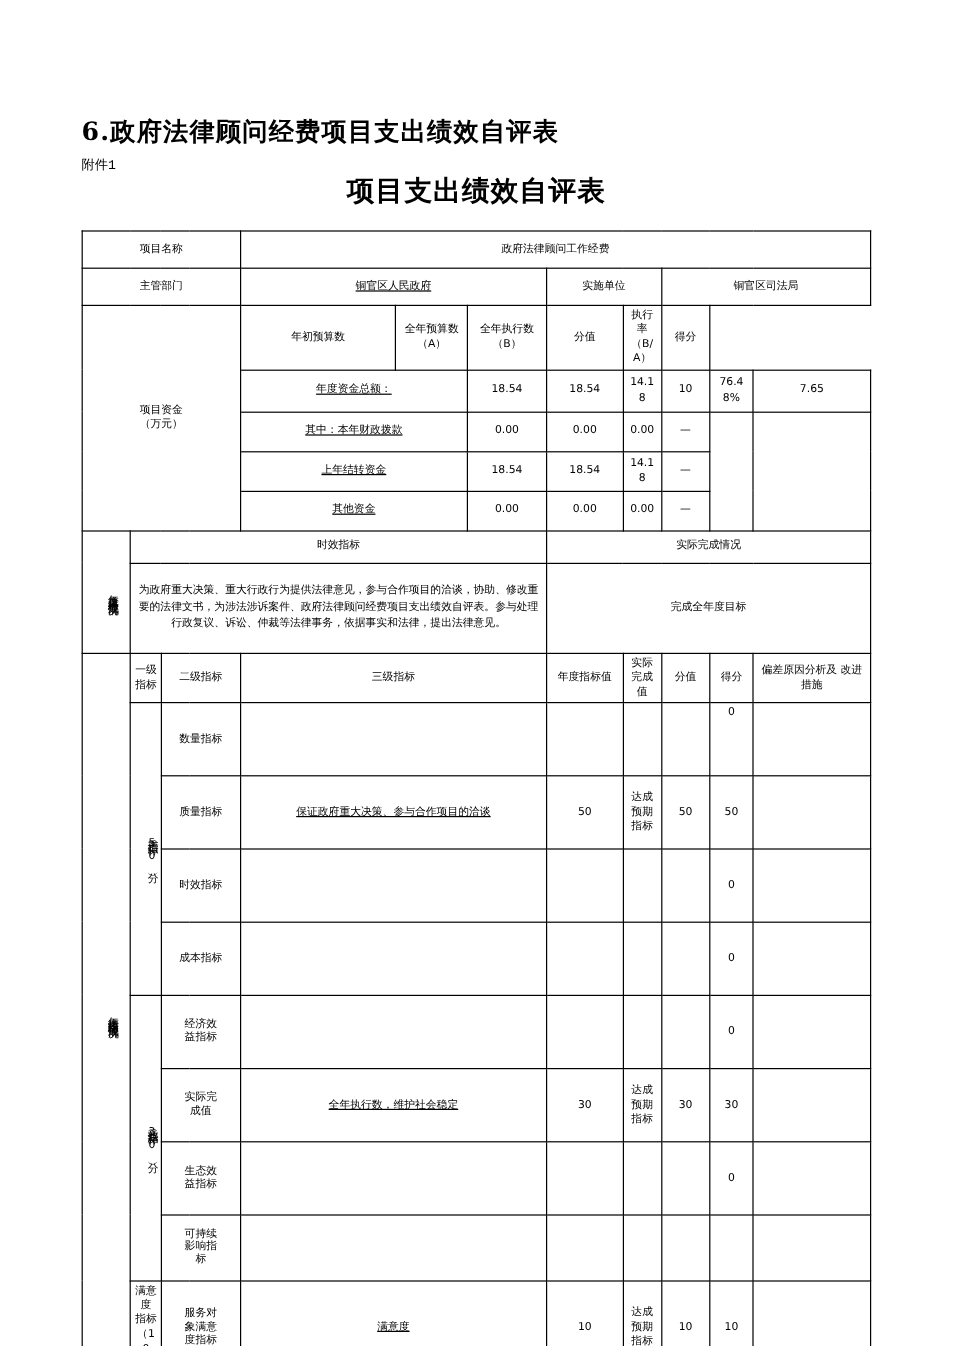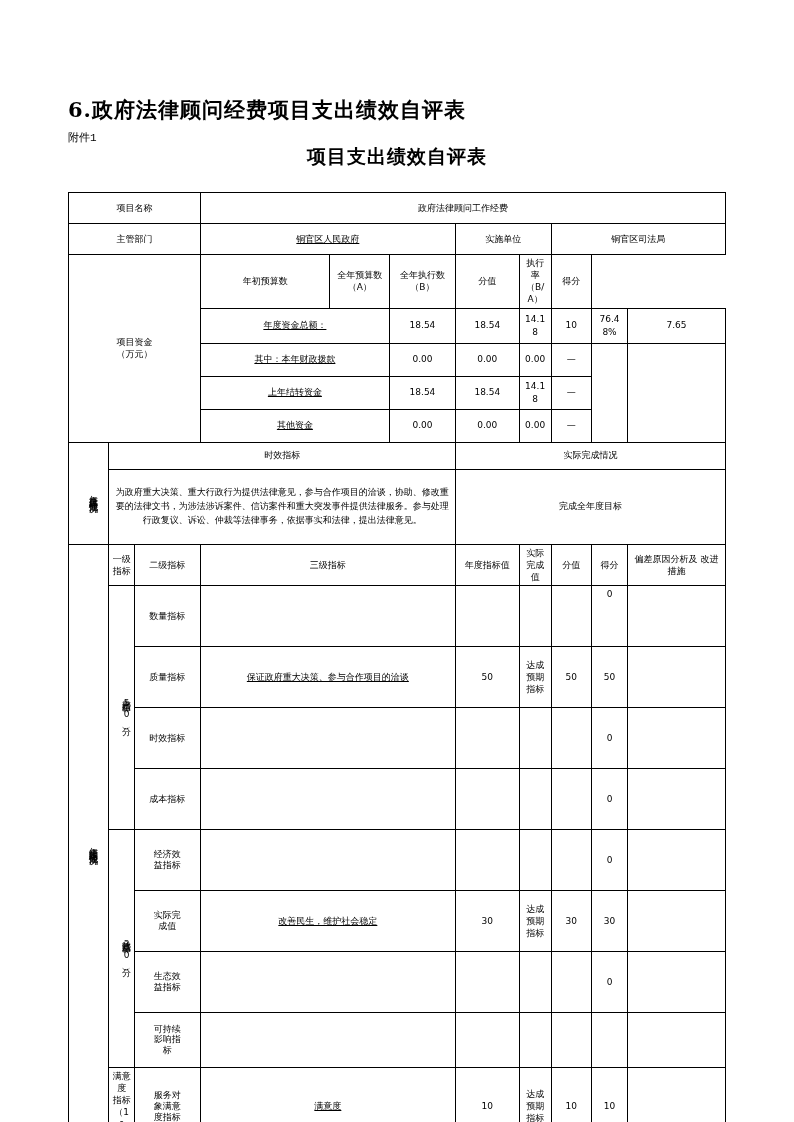--- a/index.html
+++ b/index.html
@@ -38,21 +38,21 @@
     font-family: Liberation Mono, monospace;
     font-size: 11px;
   }
   .table-title {
     position: absolute;
     left: 0;
     right: 0;
     top: 144px;
     text-align: center;
     font-family: "DejaVu Serif", serif;
-    font-size: 19px;
+    font-size: 23px;
     font-weight: bold;
     letter-spacing: 1px;
   }
   .table-year {
     position: absolute;
     left: 0;
     right: 0;
     top: 174px;
     text-align: center;
     font-family: "DejaVu Serif", serif;
@@ -225,21 +225,21 @@
 
     <tr>
       <td class="vert vert-wrap" rowspan="2" style="width:22px">
         <span class="vbox narrow">年度总体目标完成情况</span>
       </td>
       <td colspan="6" style="height:22px">时效指标</td>
       <td colspan="5">实际完成情况</td>
     </tr>
 
     <tr>
-      <td class="just" colspan="6" style="height:70px">为政府重大决策、重大行政行为提供法律意见，参与合作项目的洽谈，协助、修改重要的法律文书，为涉法涉诉案件、信访案件和重大突发事件提供法律服务。参与处理行政复议、诉讼、仲裁等法律事务，依据事实和法律，提出法律意见。</td>
+      <td class="just" colspan="6" style="height:70px">为政府重大决策、重大行政行为提供法律意见，参与合作项目的洽谈，协助、修改重要的法律文书，为涉法涉诉案件、政府法律顾问经费项目支出绩效自评表。参与处理行政复议、诉讼、仲裁等法律事务，依据事实和法律，提出法律意见。</td>
       <td colspan="5">完成全年度目标</td>
     </tr>
 
     <tr>
       <td class="vert vert-wrap" rowspan="10" style="width:22px">
         <span class="vbox narrow">年度绩效指标完成情况</span>
       </td>
       <td style="height:30px">
         <div>一级</div>
         <div>指标</div>
@@ -308,21 +308,21 @@
       <td></td>
       <td></td>
       <td>0</td>
       <td></td>
     </tr>
 
     <tr>
       <td colspan="2" style="height:56px">
         <span class="narrow3">实际完成值</span>
       </td>
-      <td class="left" colspan="3">改善民生，维护社会稳定</td>
+      <td class="left" colspan="3">全年执行数，维护社会稳定</td>
       <td>30</td>
       <td>达成预期指标</td>
       <td>30</td>
       <td>30</td>
       <td></td>
     </tr>
 
     <tr>
       <td colspan="2" style="height:56px">
         <span class="narrow3">生态效益指标</span>

